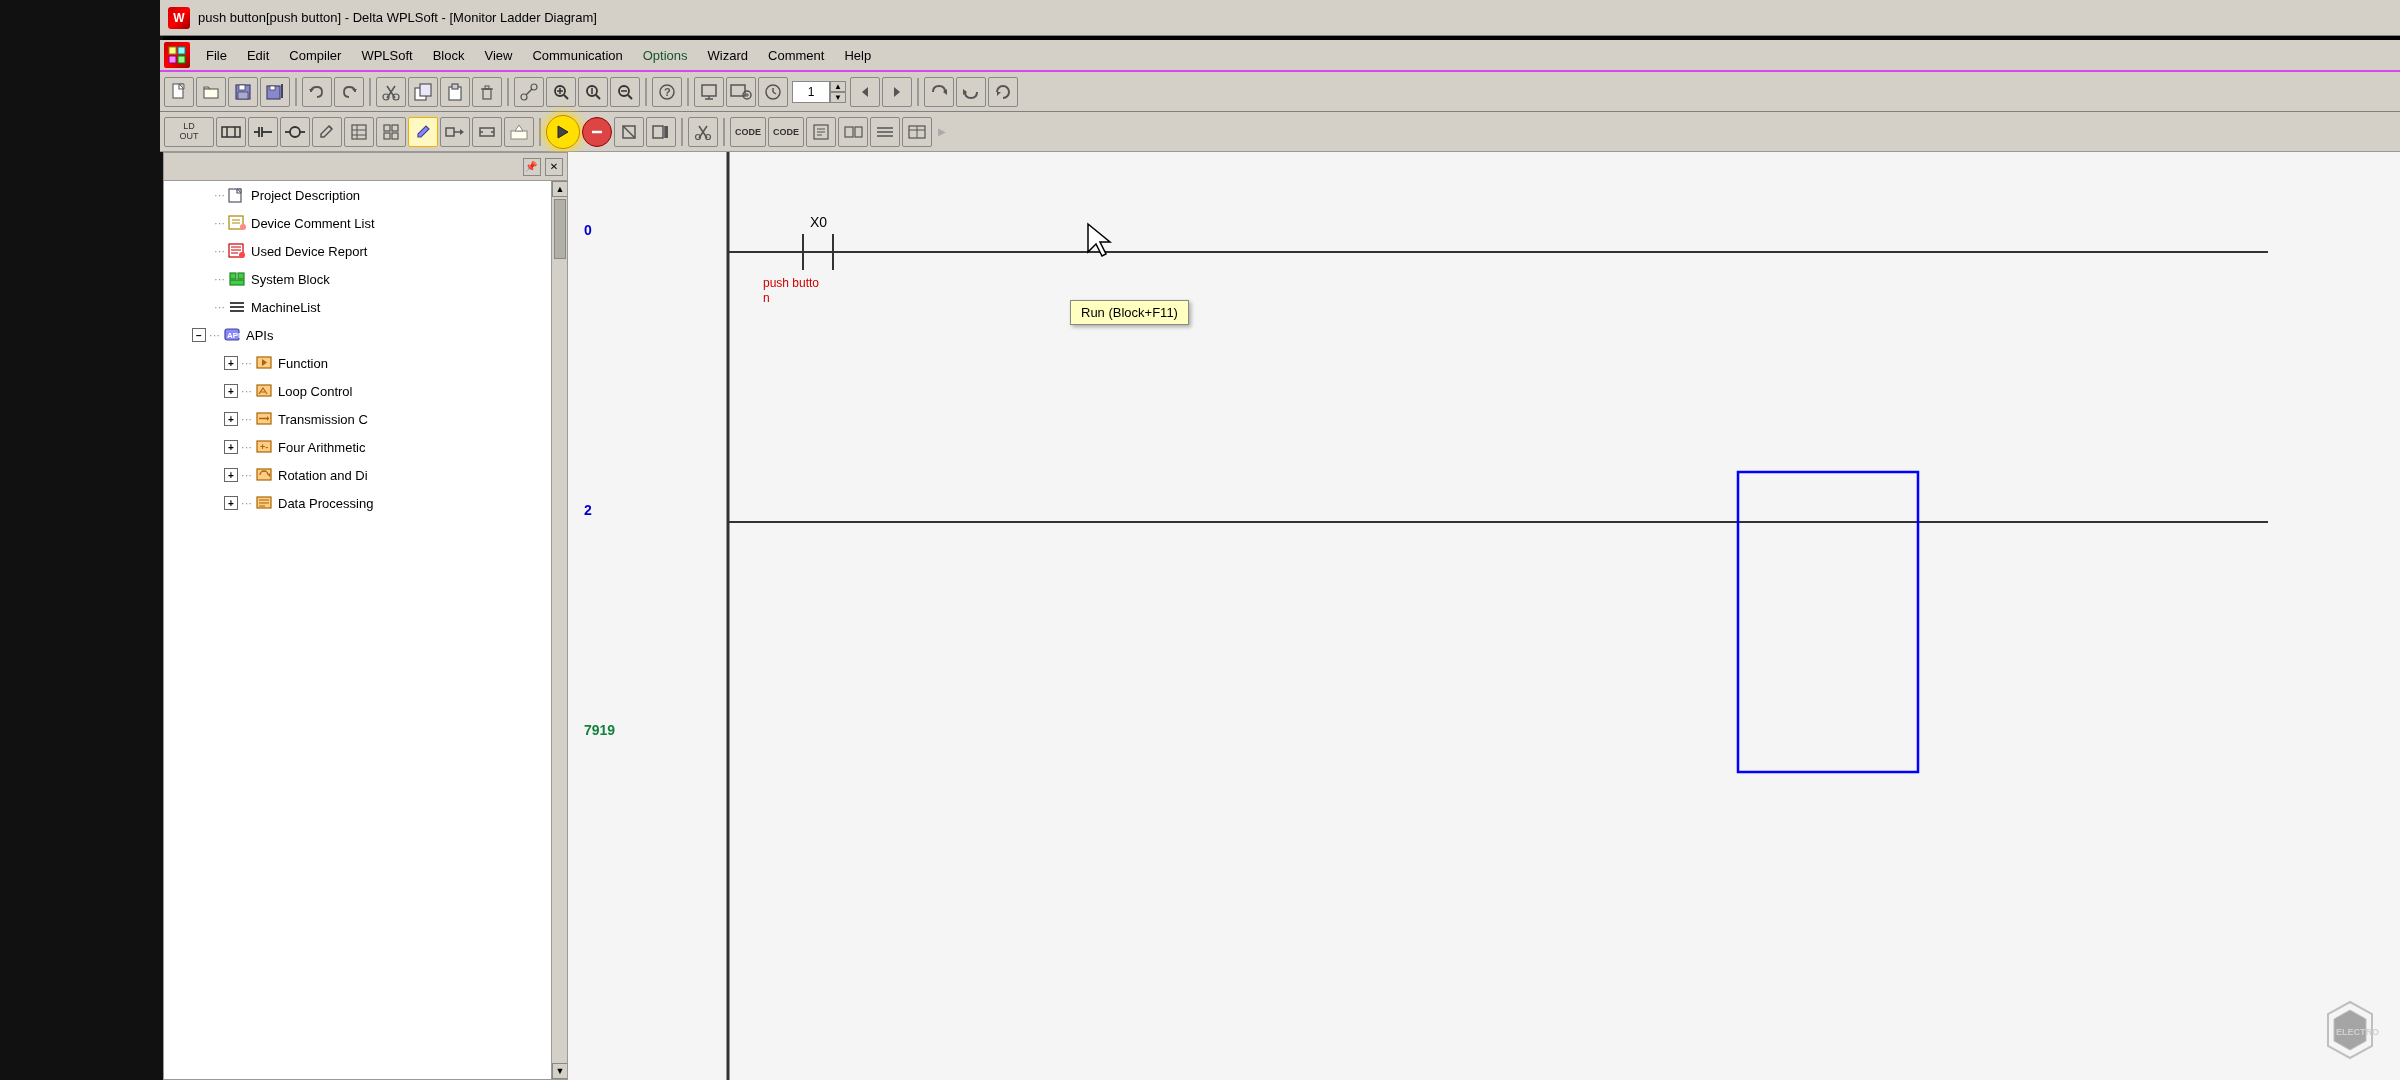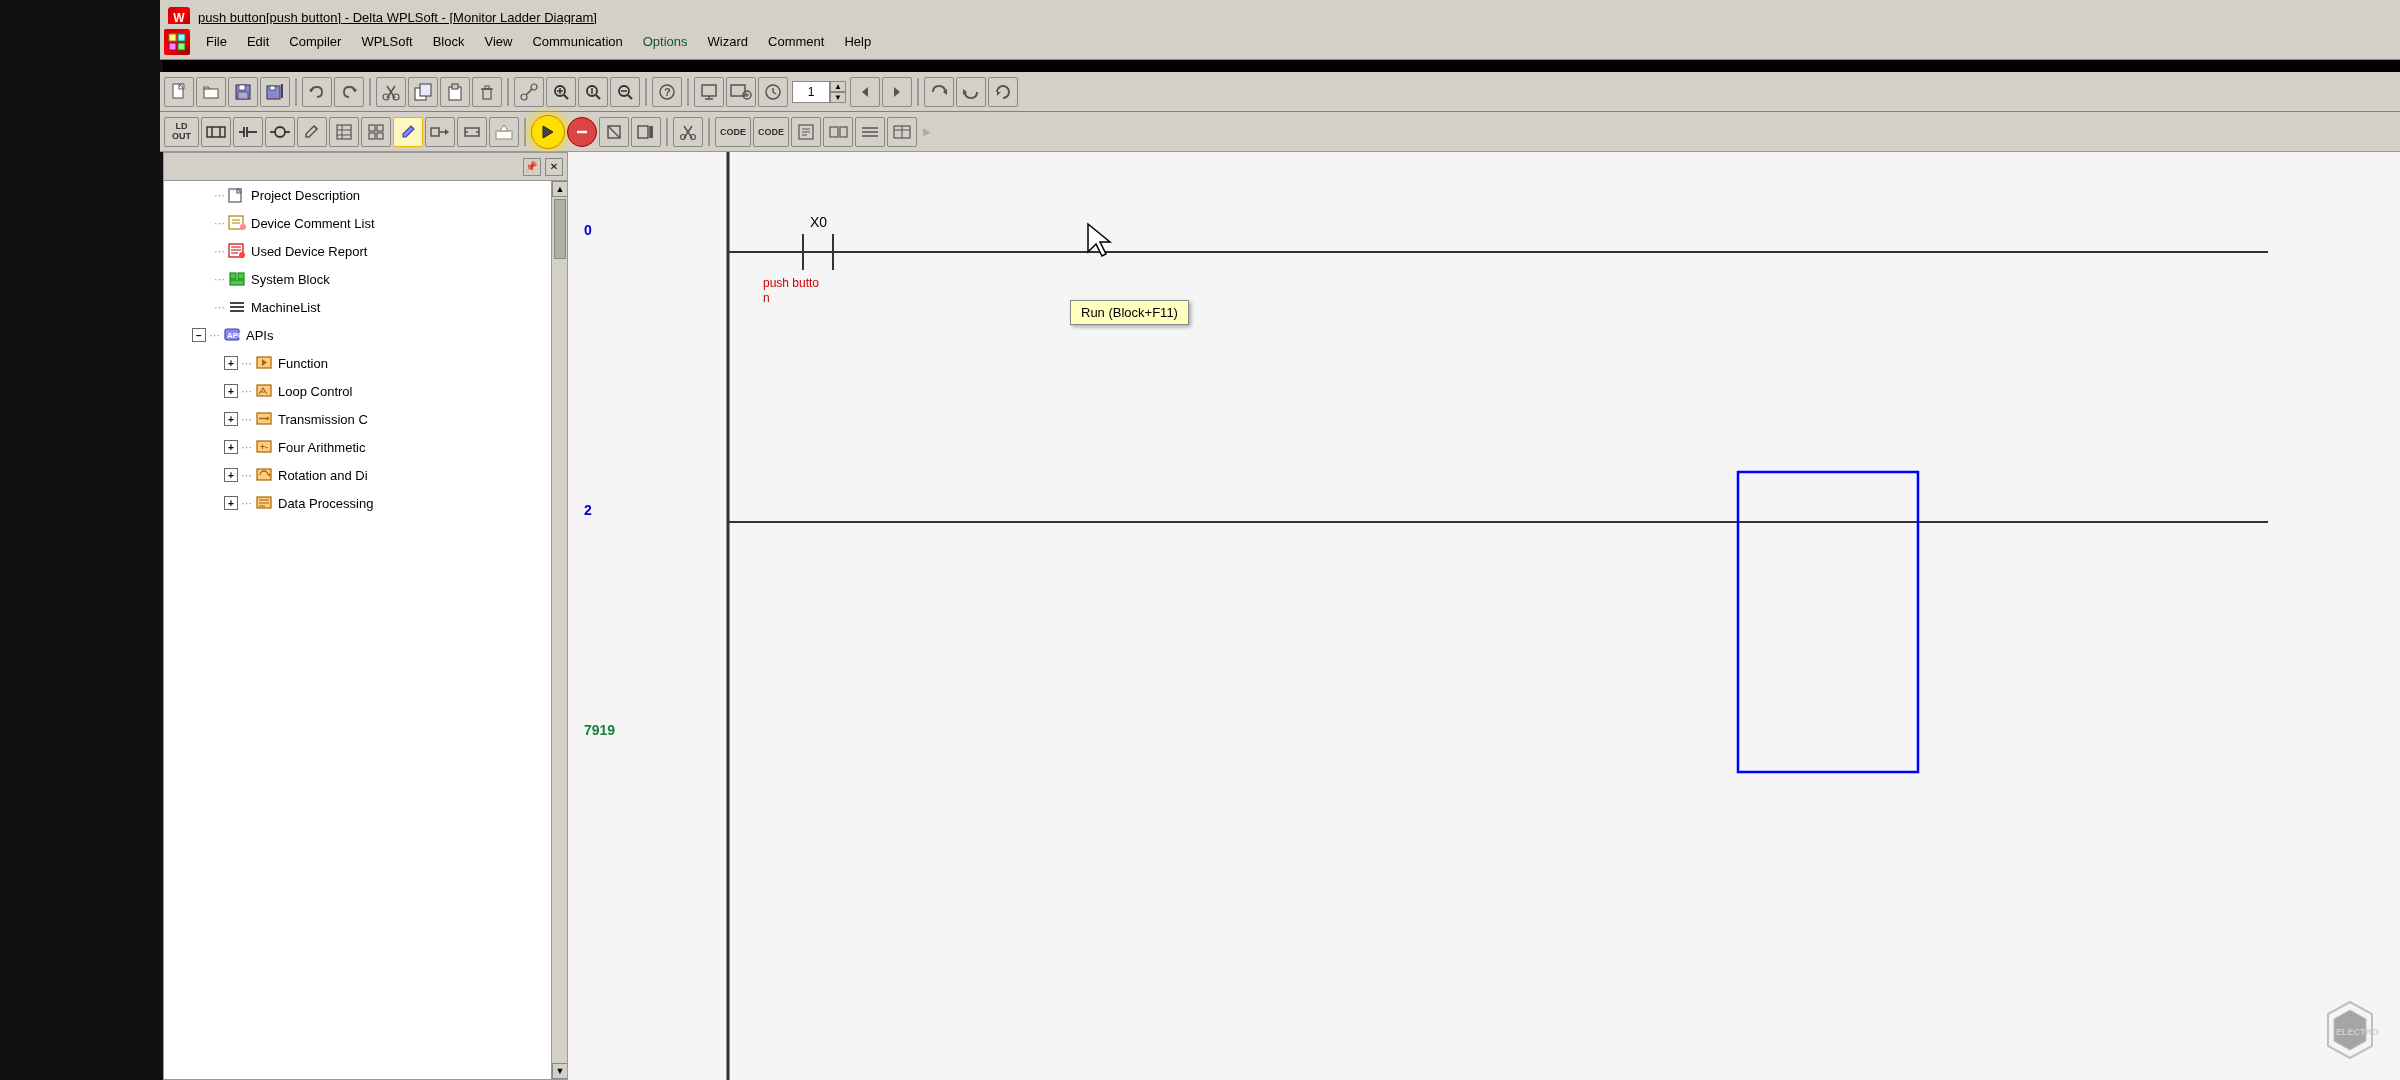--- a/index.html
+++ b/index.html
@@ -28,33 +28,32 @@
       width: 22px; height: 22px;
       margin-right: 8px;
       background: linear-gradient(135deg, #c00 0%, #f00 50%, #900 100%);
       border-radius: 3px;
       display: flex; align-items: center; justify-content: center;
       font-size: 10px; color: #fff; font-weight: bold;
     }
     #title-bar .title-text {
       font-size: 13px;
       color: #000;
-      text-decoration: underline;
     }
 
     
     #menu-bar {
       background: #d4d0c8;
       height: 36px;
       display: flex;
       align-items: center;
       padding: 0 4px;
-      border-bottom: 1px solid #d946ef;
-      position: absolute;
-      top: 24px; left: 160px; right: 0;
+      border-bottom: 6px solid #d946ef;
+      position: absolute;
+      top: 40px; left: 160px; right: 0;
     }
     .menu-item {
       padding: 4px 10px;
       font-size: 13px;
       color: #000;
       cursor: pointer;
       white-space: nowrap;
     }
     .menu-item.disabled { color: #14532d; }
 
@@ -485,21 +484,21 @@
   <div class="tb-btn" title="Refresh Monitor">
     <svg width="16" height="16" viewBox="0 0 16 16">
         <path d="M2,8 A6,6 0 1,1 8,14" fill="none" stroke="#555" stroke-width="2"></path>
         <polygon points="2,12 2,8 6,8" fill="#555"></polygon>
       </svg>
   </div>
 </div>
 
 <div id="toolbar2">
 
-  <div class="tb-btn" style="width:35px;font-size:9px;font-weight:bold;color:#333;line-height:1.1;" title="LD OUT">
+  <div class="tb-btn" style="width:50px;font-size:9px;font-weight:normal;color:#333;line-height:1.1;" title="LD OUT">
     <div style="text-align:center;">LD<br>OUT</div>
   </div>
 
   <div class="tb-btn">
     <svg width="20" height="18" viewBox="0 0 20 18">
         <rect x="1" y="4" width="18" height="10" fill="none" stroke="#333" stroke-width="1.5"></rect>
         <line x1="6" y1="4" x2="6" y2="14" stroke="#333" stroke-width="1.5"></line>
         <line x1="14" y1="4" x2="14" y2="14" stroke="#333" stroke-width="1.5"></line>
       </svg>
   </div>

